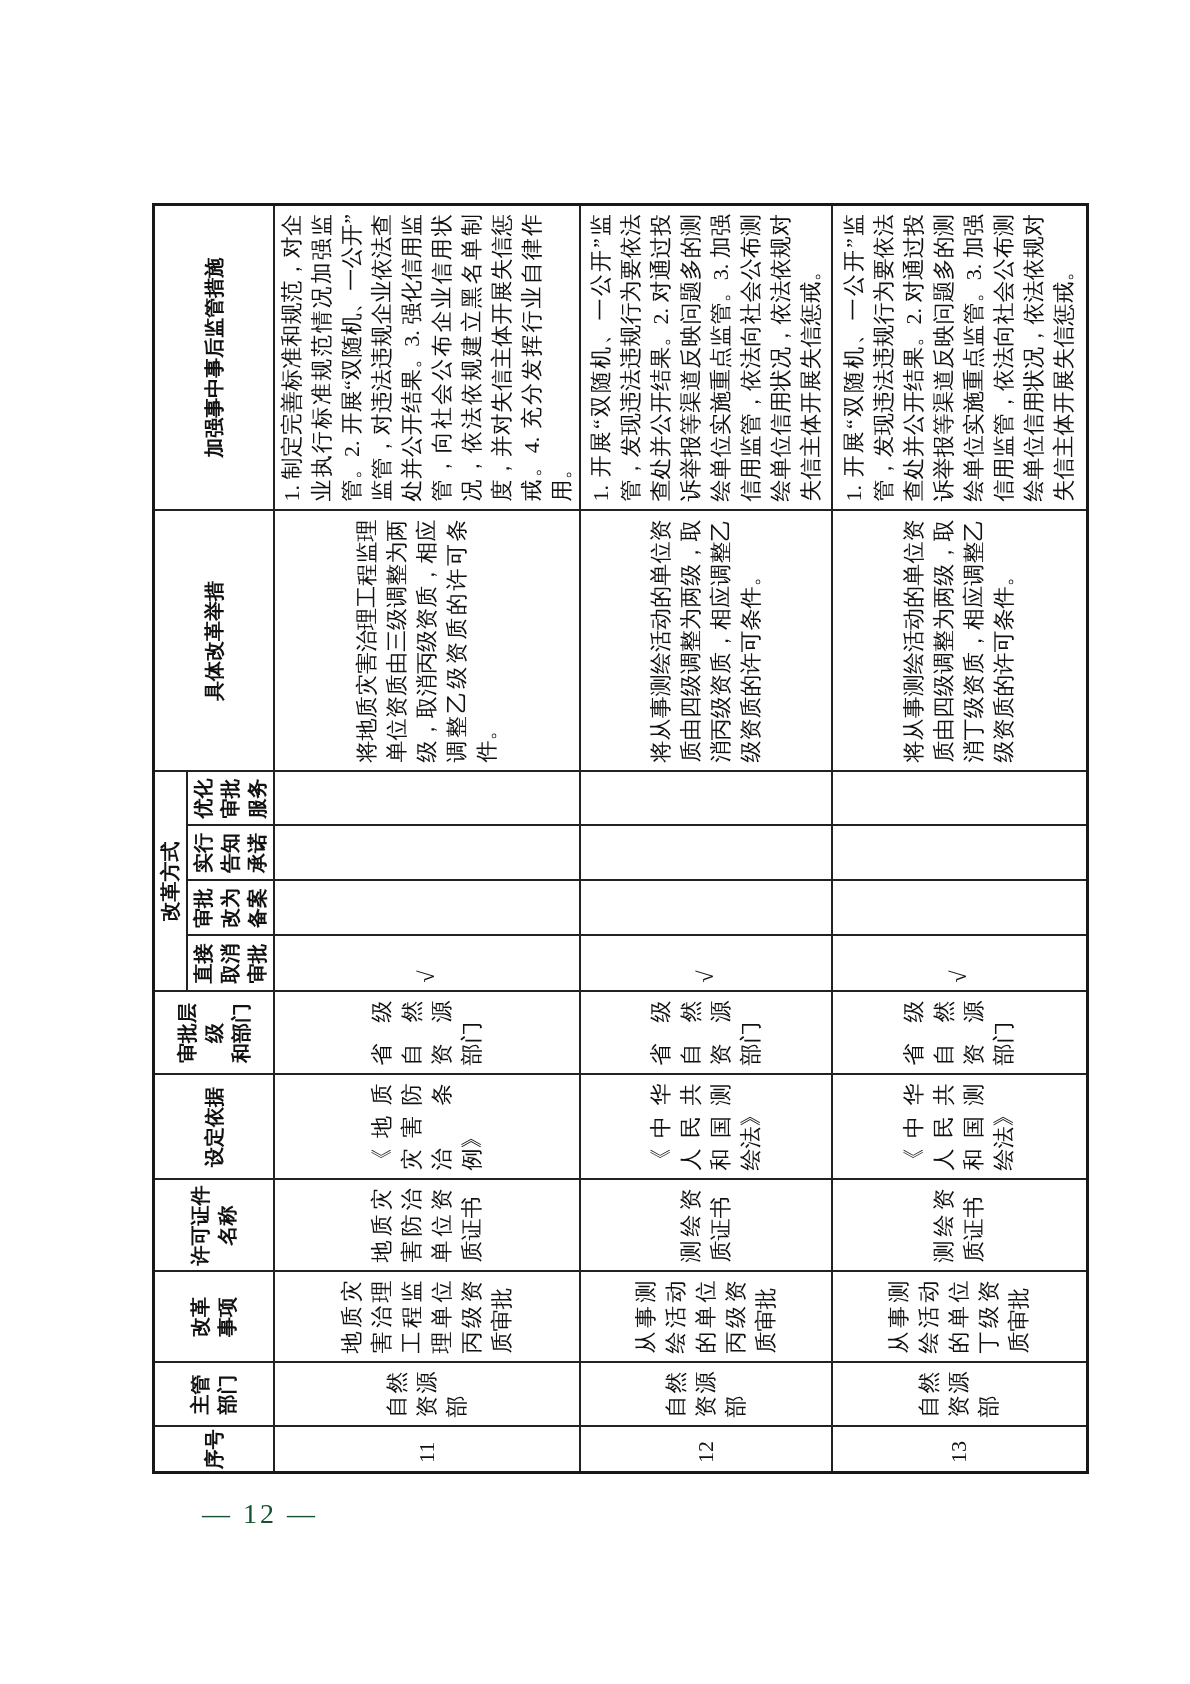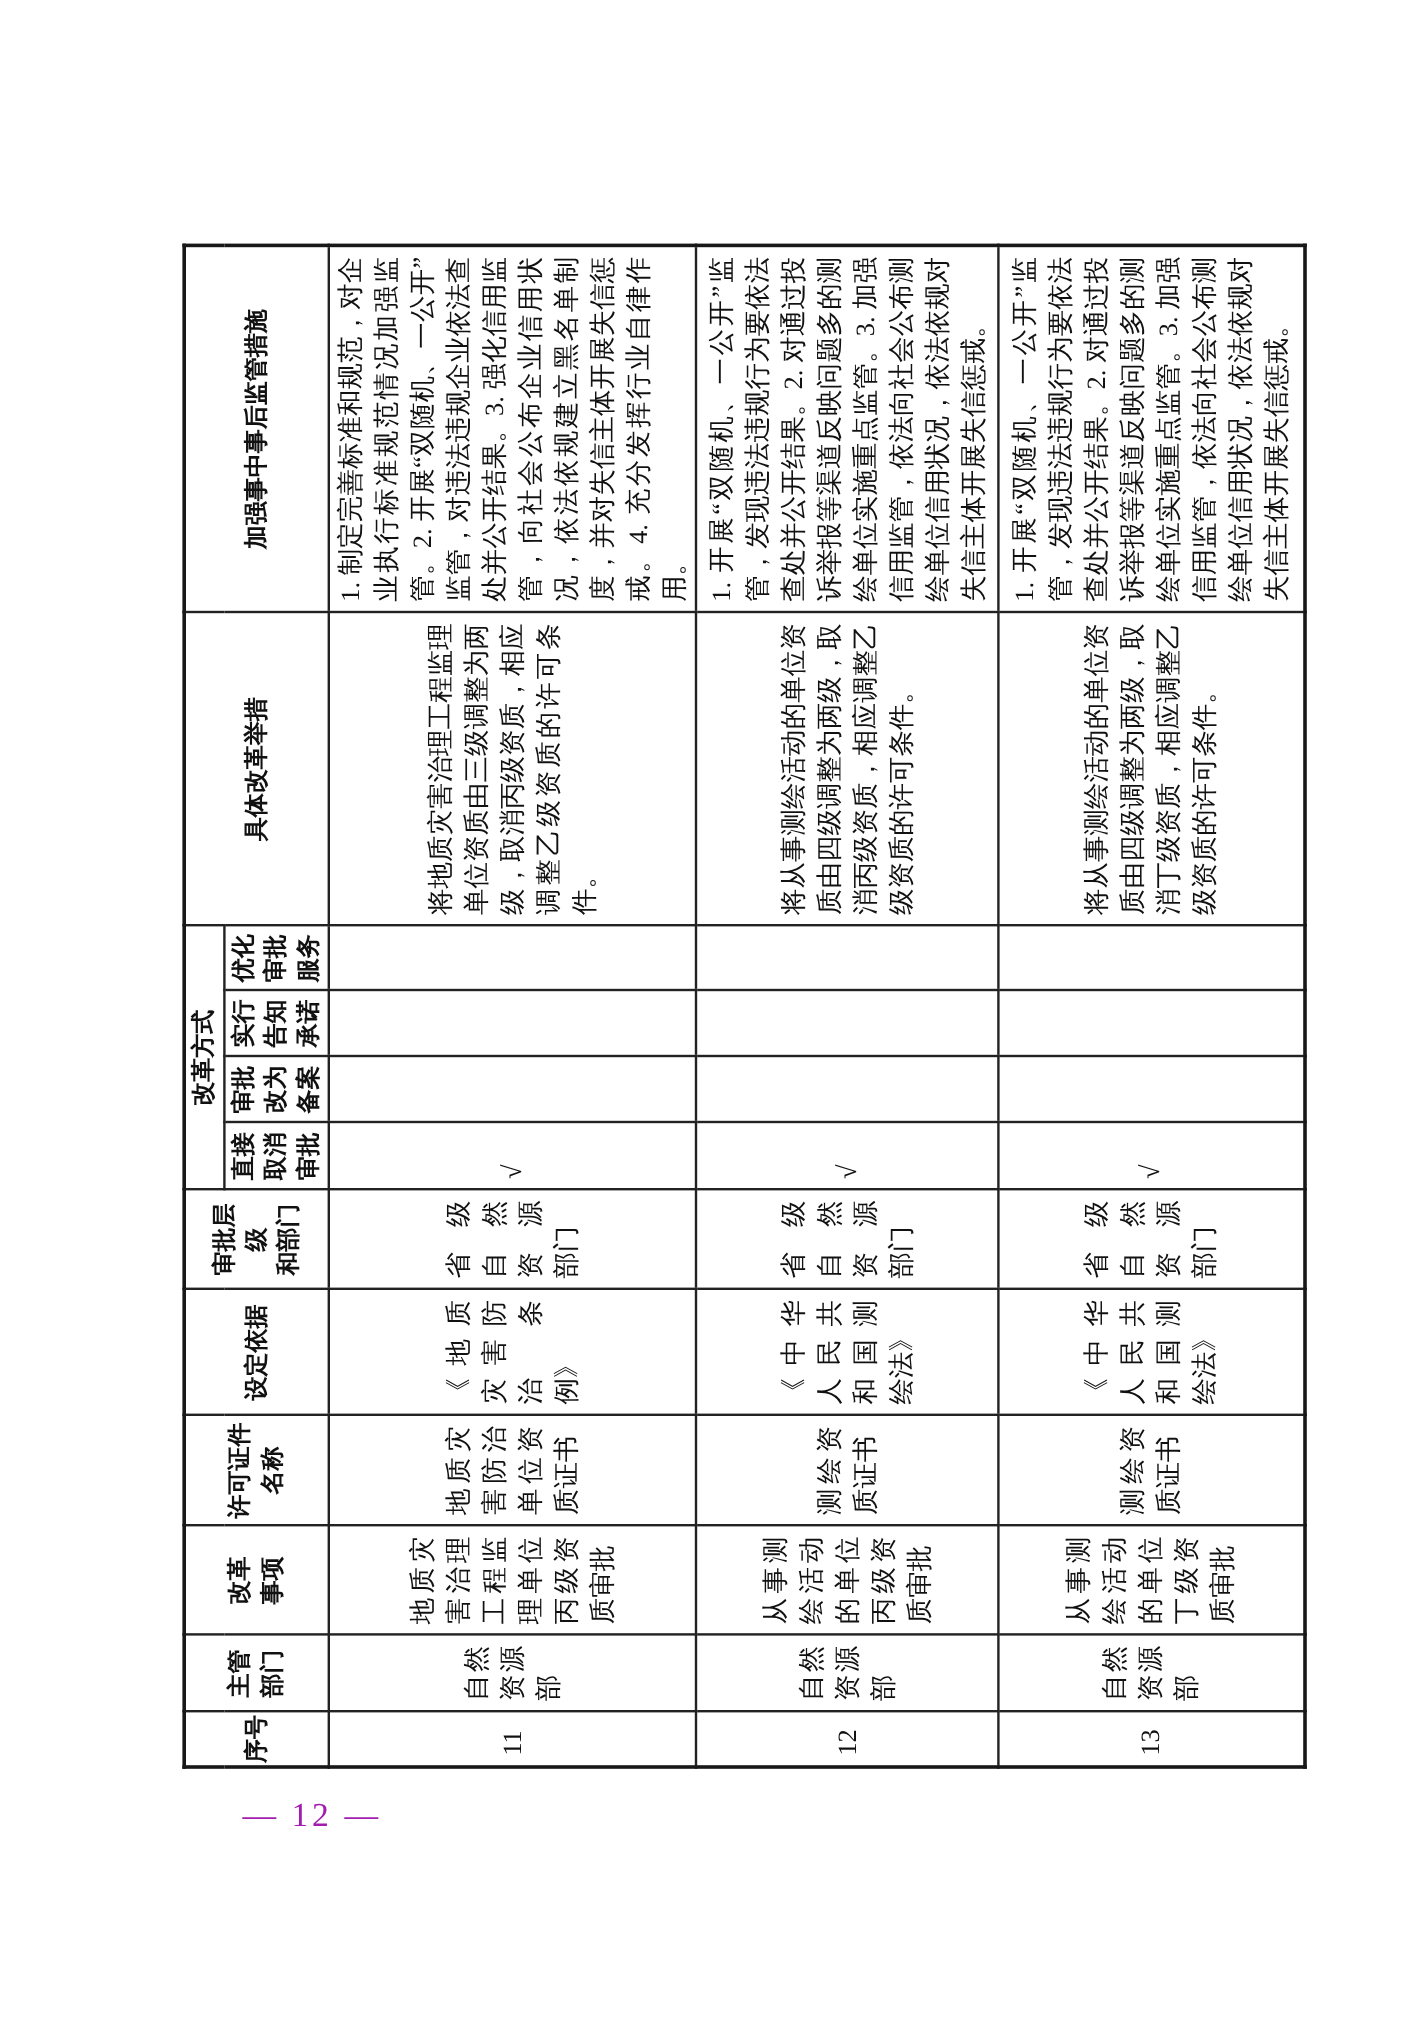--- a/index.html
+++ b/index.html
@@ -64,21 +64,21 @@
   }
   .pagenum {
     position: absolute;
     left: 185px;
     top: 1498px;
     width: 150px;
     text-align: center;
     font-family: "Liberation Serif", "DejaVu Serif", serif;
     font-size: 28px;
     letter-spacing: 3px;
-    color: #a21caf;
+    color: #14532d;
     white-space: nowrap;
   }
 </style>
 </head>
 <body>
 
 <div class="page">
 
   <div class="rot-wrap">
     <table class="doc">

